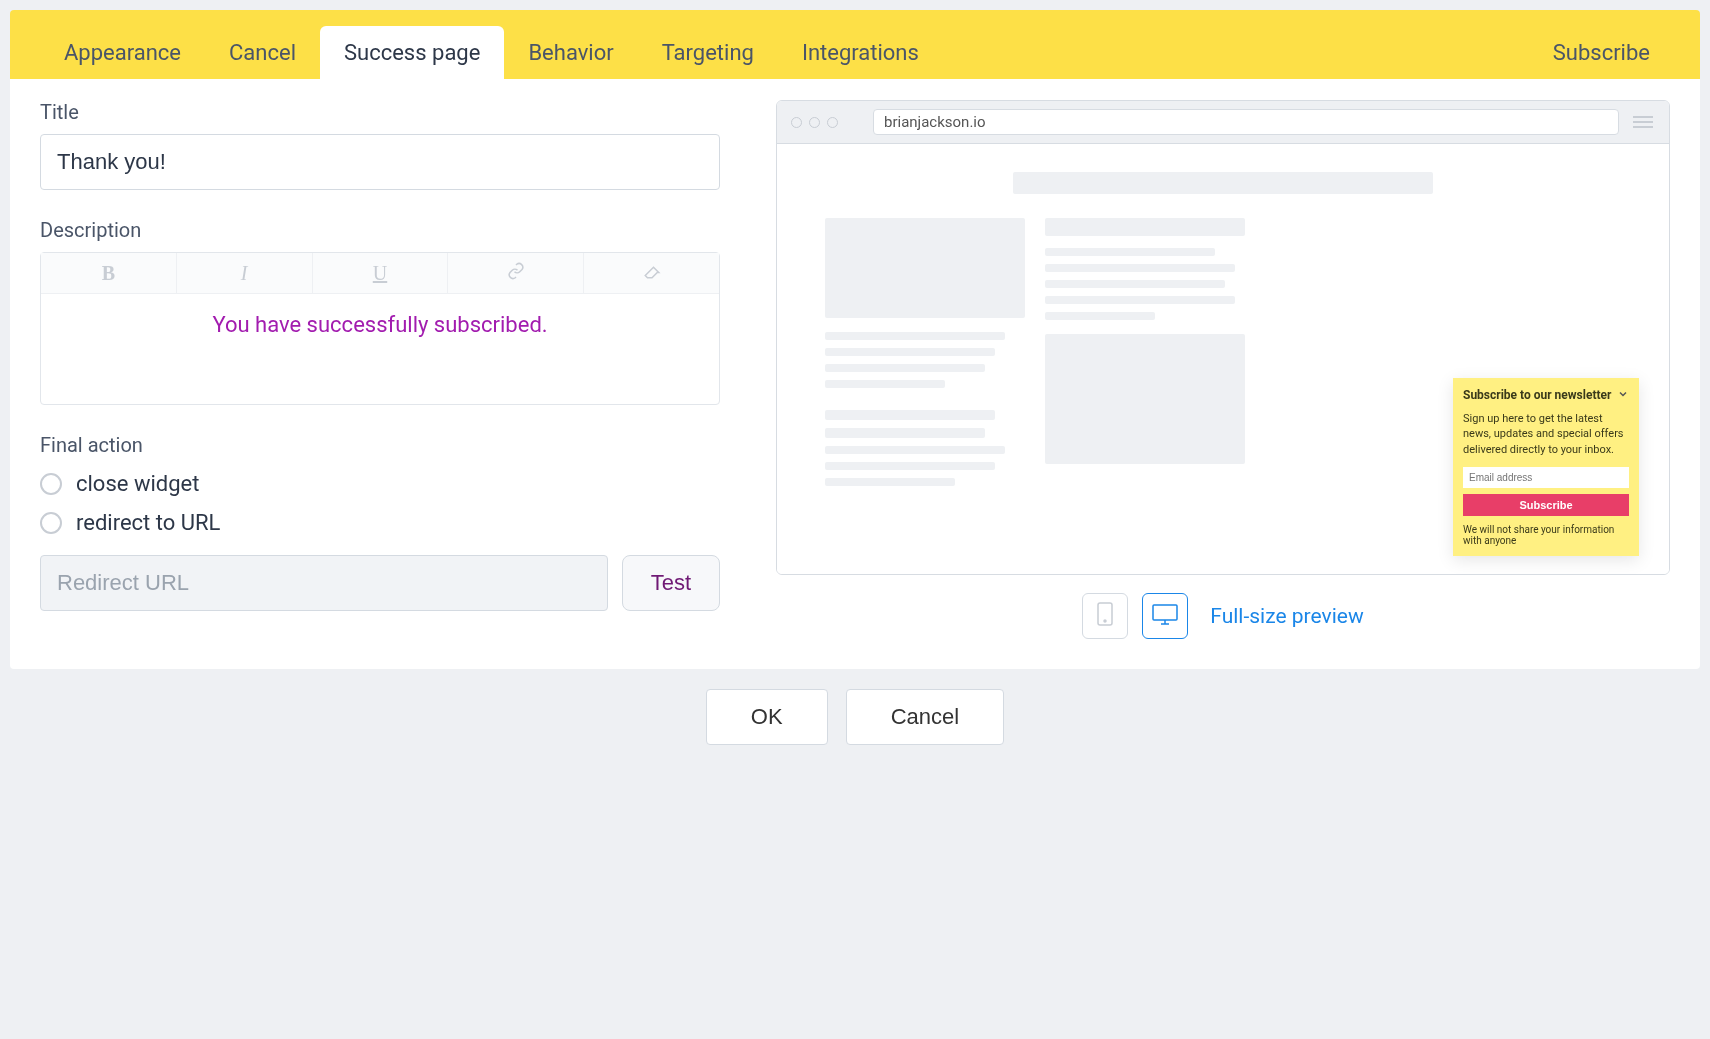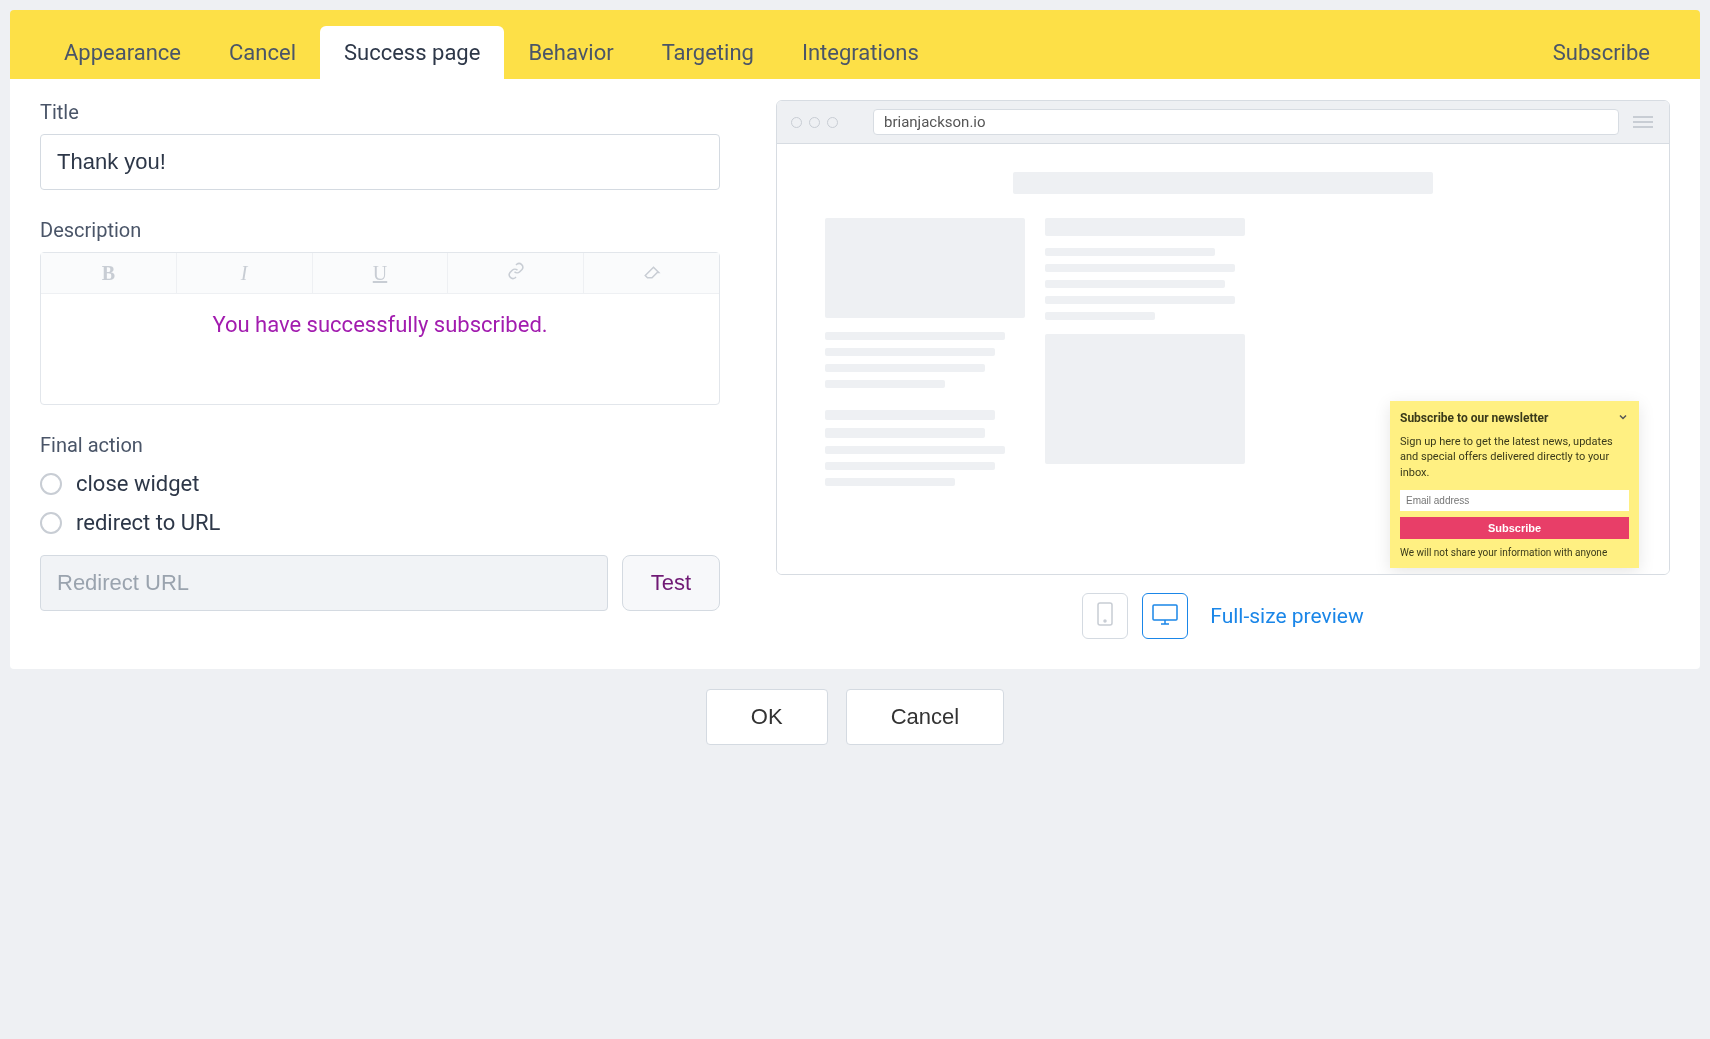--- a/index.html
+++ b/index.html
@@ -213,22 +213,22 @@
   .skel-img { width: 200px; height: 100px; margin-bottom: 14px; }
   .skel-line { height: 8px; margin-bottom: 8px; }
   .skel-right { flex: 1; }
   .skel-right .skel-title2 { width: 200px; height: 18px; margin-bottom: 12px; }
   .skel-sidebox { width: 200px; height: 130px; margin-top: 14px; }
 
   
   .widget {
     position: absolute;
     right: 30px;
-    bottom: 6px;
-    width: 249px;
+    bottom: 18px;
+    width: 186px;
     background: #fff082;
     box-shadow: 0 4px 16px rgba(0,0,0,0.1);
     padding: 10px 10px 10px 10px;
     font-size: 11px;
     color: #3a3a1a;
   }
   .widget-header {
     display: flex;
     justify-content: space-between;
     align-items: center;

